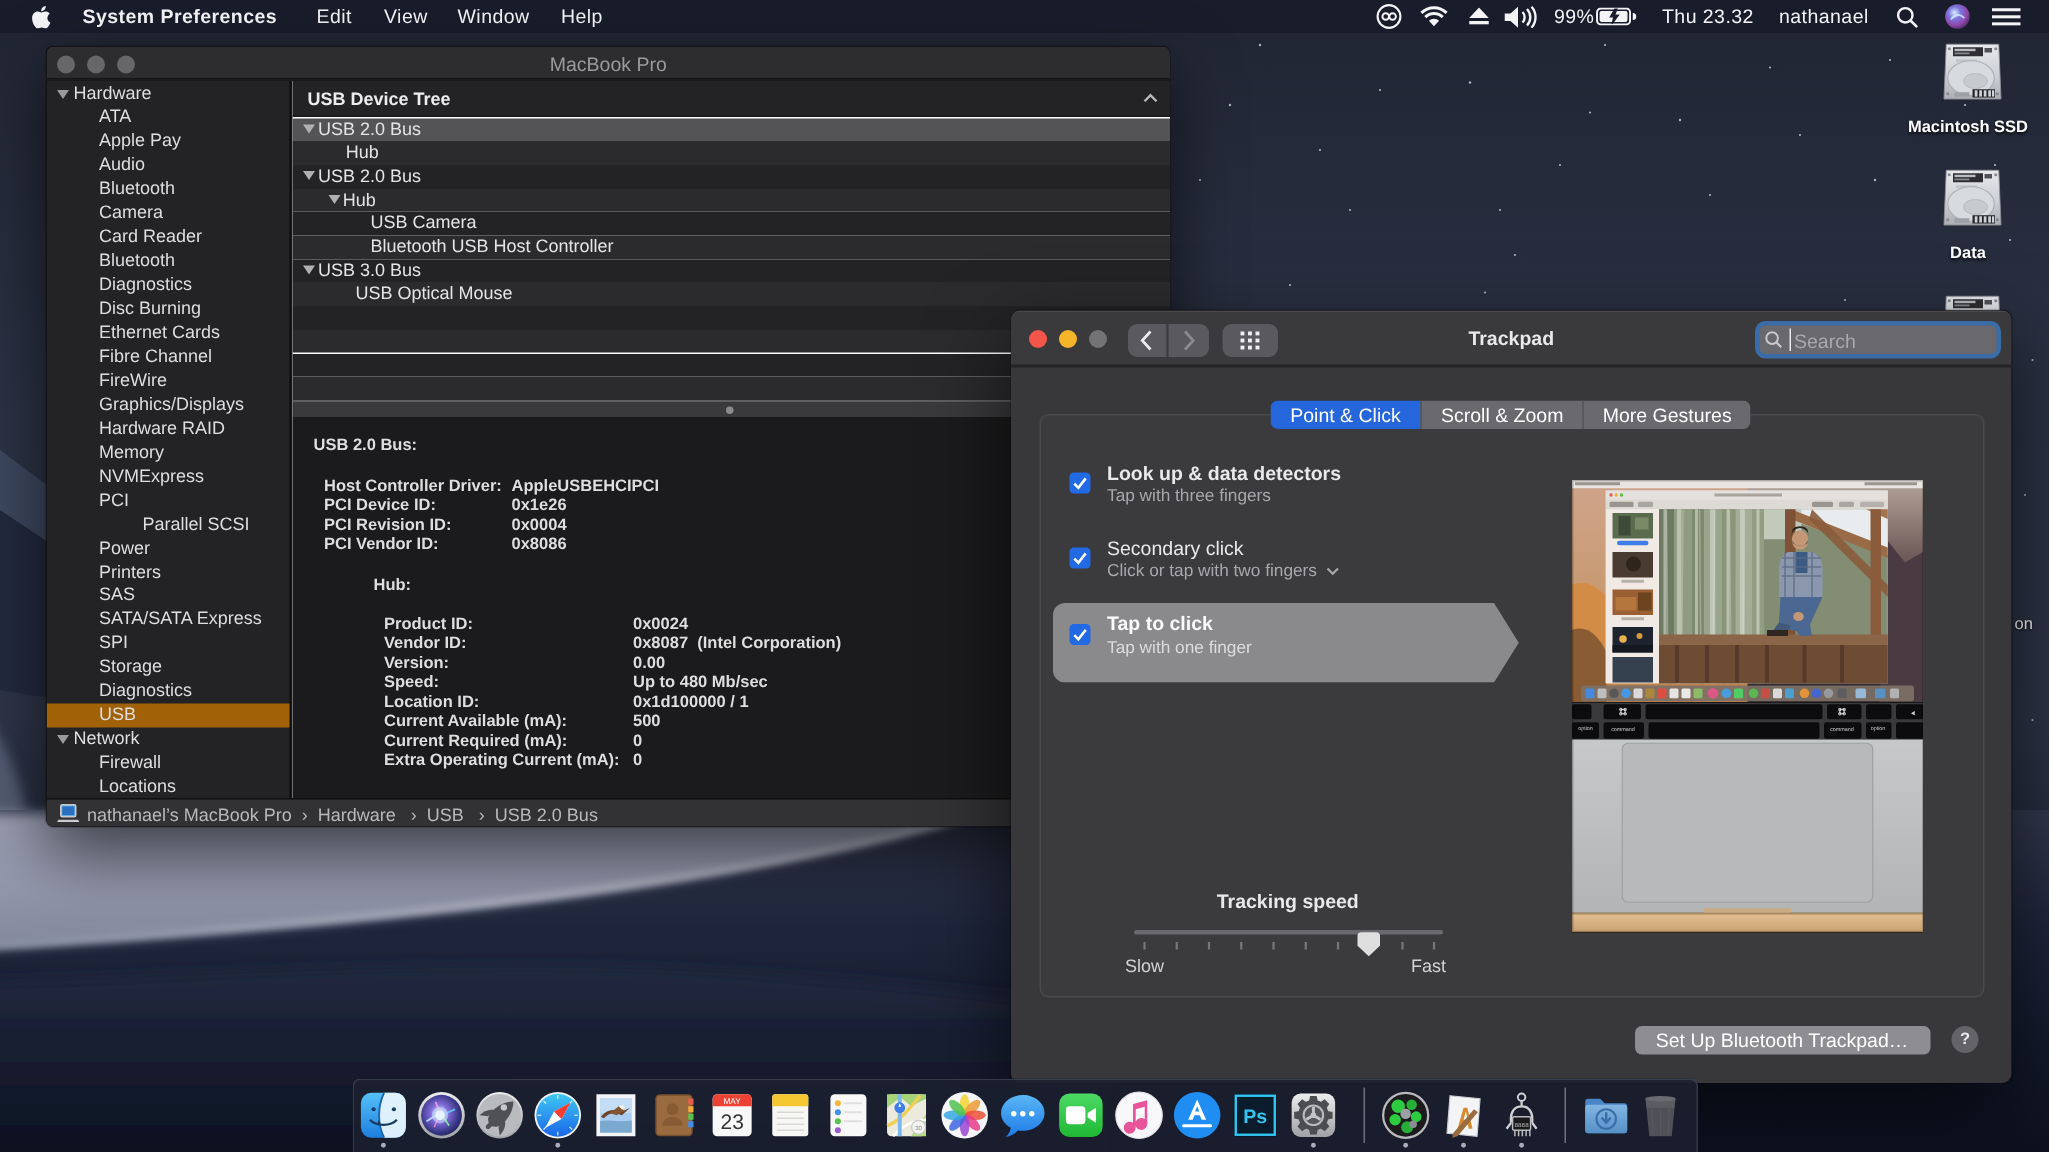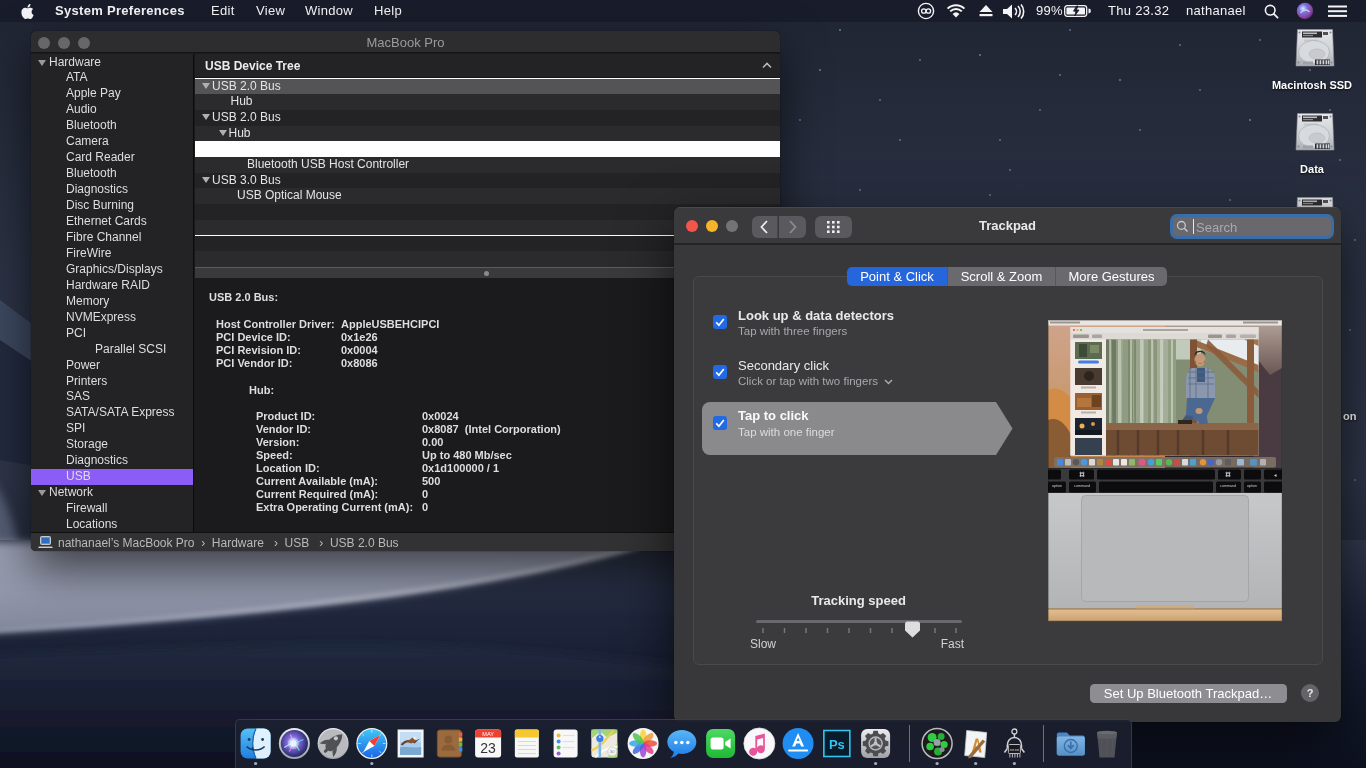--- a/index.html
+++ b/index.html
@@ -196,21 +196,21 @@
       <circle cx="4.5" cy="34.5" r="1" fill="#85888d"></circle>
         <circle cx="37.5" cy="34.5" r="1" fill="#85888d"></circle>
     </g>
   </defs>
   <use href="#drive" x="4" y="0"></use>
   <use href="#drive" x="4" y="84"></use>
   <use href="#drive" x="4" y="168"></use>
 </svg>
 <div class="abs" style="left:1240px;top:79px;width:144px;text-align:center;color:#fff;font-size:11px;font-weight:bold;text-shadow:0 1px 2px rgba(0,0,0,.8);">Macintosh SSD</div>
 <div class="abs" style="left:1240px;top:163px;width:144px;text-align:center;color:#fff;font-size:11px;font-weight:bold;text-shadow:0 1px 2px rgba(0,0,0,.8);">Data</div>
-<div class="abs" style="left:1343px;top:410px;color:#fff;font-size:11px;font-weight:bold;text-shadow:0 1px 2px rgba(0,0,0,.8);">on</div>
+<div class="abs" style="left:1343px;top:410px;color:#fff;font-size:11px;font-weight:normal;text-shadow:0 1px 2px rgba(0,0,0,.8);">on</div>
 
 <div class="abs" id="sysinfo" style="left:31px;top:31px;width:749px;height:520px;background:#1a1a1c;border-radius:5px;box-shadow:0 18px 45px rgba(0,0,0,.6),0 0 1px rgba(0,0,0,.9);overflow:hidden;">
 
   <div class="abs" style="left:0;top:0;width:749px;height:22px;background:#2d2d2f;border-bottom:1px solid #151515;">
     <div class="abs" style="left:7px;top:5.5px;width:12px;height:12px;border-radius:50%;background:#676769;"></div>
     <div class="abs" style="left:27px;top:5.5px;width:12px;height:12px;border-radius:50%;background:#676769;"></div>
     <div class="abs" style="left:47px;top:5.5px;width:12px;height:12px;border-radius:50%;background:#676769;"></div>
     <div class="abs" style="left:0;top:4px;width:749px;text-align:center;color:#9b9b9d;font-size:13px;">MacBook Pro</div>
   </div>
 
@@ -234,37 +234,38 @@
     <div class="abs" style="left:0;top:255.70px;width:163px;height:15.95px;line-height:15.95px;white-space:nowrap;"><span style="padding-left:35px;">NVMExpress</span></div>
     <div class="abs" style="left:0;top:271.65px;width:163px;height:15.95px;line-height:15.95px;white-space:nowrap;"><span style="padding-left:35px;">PCI</span></div>
     <div class="abs" style="left:0;top:287.60px;width:163px;height:15.95px;line-height:15.95px;white-space:nowrap;margin-left:29px;"><span style="padding-left:35px;">Parallel SCSI</span></div>
     <div class="abs" style="left:0;top:303.55px;width:163px;height:15.95px;line-height:15.95px;white-space:nowrap;"><span style="padding-left:35px;">Power</span></div>
     <div class="abs" style="left:0;top:319.50px;width:163px;height:15.95px;line-height:15.95px;white-space:nowrap;"><span style="padding-left:35px;">Printers</span></div>
     <div class="abs" style="left:0;top:335.45px;width:163px;height:15.95px;line-height:15.95px;white-space:nowrap;"><span style="padding-left:35px;">SAS</span></div>
     <div class="abs" style="left:0;top:351.40px;width:163px;height:15.95px;line-height:15.95px;white-space:nowrap;"><span style="padding-left:35px;">SATA/SATA Express</span></div>
     <div class="abs" style="left:0;top:367.35px;width:163px;height:15.95px;line-height:15.95px;white-space:nowrap;"><span style="padding-left:35px;">SPI</span></div>
     <div class="abs" style="left:0;top:383.30px;width:163px;height:15.95px;line-height:15.95px;white-space:nowrap;"><span style="padding-left:35px;">Storage</span></div>
     <div class="abs" style="left:0;top:399.25px;width:163px;height:15.95px;line-height:15.95px;white-space:nowrap;"><span style="padding-left:35px;">Diagnostics</span></div>
-    <div class="abs" style="left:0;top:415.20px;width:163px;height:15.95px;line-height:15.95px;background:#8b5cf6;white-space:nowrap;"><span style="padding-left:35px;">USB</span></div>
+    <div class="abs" style="left:0;top:415.20px;width:163px;height:15.95px;line-height:15.95px;background:#a16207;white-space:nowrap;"><span style="padding-left:35px;">USB</span></div>
     <div class="abs" style="left:0;top:431.15px;width:163px;height:15.95px;line-height:15.95px;white-space:nowrap;"><span style="padding-left:7px;"><span style="display:inline-block;width:0;height:0;border-left:4.5px solid transparent;border-right:4.5px solid transparent;border-top:6px solid #9a9a9c;margin-right:3px;"></span>Network</span></div>
     <div class="abs" style="left:0;top:447.10px;width:163px;height:15.95px;line-height:15.95px;white-space:nowrap;"><span style="padding-left:35px;">Firewall</span></div>
     <div class="abs" style="left:0;top:463.05px;width:163px;height:15.95px;line-height:15.95px;white-space:nowrap;"><span style="padding-left:35px;">Locations</span></div>
   </div>
 
   <div class="abs" id="treepanel" style="left:164px;top:23px;width:585px;height:478px;background:#ffffff;overflow:hidden;">
     <div class="abs" style="left:0;top:0;width:585px;height:24px;background:#232325;border-bottom:1px solid #161618;">
         <span style="position:absolute;left:10px;top:5px;font-weight:bold;font-size:12px;color:#ececee;">USB Device Tree</span>
         <svg style="position:absolute;right:8px;top:8px" width="10" height="7" viewBox="0 0 10 7">
           <path d="M1,5.5 L5,1.5 L9,5.5" stroke="#b9b9bb" stroke-width="1.6" fill="none"></path>
         </svg>
       </div>
     <div class="abs" style="left:0;top:24.50px;width:585px;height:15.7px;line-height:15.7px;background:#545456;font-size:12px;color:#e4e4e6;white-space:nowrap;"><span style="padding-left:7.0px;"><span style="display:inline-block;width:0;height:0;border-left:4.5px solid transparent;border-right:4.5px solid transparent;border-top:6px solid #b0b0b2;margin-right:2px;vertical-align:1px;"></span>USB 2.0 Bus</span></div>
     <div class="abs" style="left:0;top:40.20px;width:585px;height:15.7px;line-height:15.7px;background:#2b2b2d;font-size:12px;color:#e4e4e6;white-space:nowrap;"><span style="padding-left:35.5px;">Hub</span></div>
     <div class="abs" style="left:0;top:55.90px;width:585px;height:15.7px;line-height:15.7px;background:#232325;font-size:12px;color:#e4e4e6;white-space:nowrap;"><span style="padding-left:7.0px;"><span style="display:inline-block;width:0;height:0;border-left:4.5px solid transparent;border-right:4.5px solid transparent;border-top:6px solid #b0b0b2;margin-right:2px;vertical-align:1px;"></span>USB 2.0 Bus</span></div>
     <div class="abs" style="left:0;top:71.60px;width:585px;height:15.7px;line-height:15.7px;background:#2b2b2d;font-size:12px;color:#e4e4e6;white-space:nowrap;"><span style="padding-left:23.5px;"><span style="display:inline-block;width:0;height:0;border-left:4.5px solid transparent;border-right:4.5px solid transparent;border-top:6px solid #b0b0b2;margin-right:2px;vertical-align:1px;"></span>Hub</span></div>
+    <div class="abs" style="left:0;top:87.30px;width:585px;height:15.7px;line-height:15.7px;background:#232325;font-size:12px;color:#e4e4e6;white-space:nowrap;"><span style="padding-left:52.0px;">USB Camera</span></div>
     <div class="abs" style="left:0;top:103.00px;width:585px;height:15.7px;line-height:15.7px;background:#2b2b2d;font-size:12px;color:#e4e4e6;white-space:nowrap;"><span style="padding-left:52.0px;">Bluetooth USB Host Controller</span></div>
     <div class="abs" style="left:0;top:118.70px;width:585px;height:15.7px;line-height:15.7px;background:#232325;font-size:12px;color:#e4e4e6;white-space:nowrap;"><span style="padding-left:7.0px;"><span style="display:inline-block;width:0;height:0;border-left:4.5px solid transparent;border-right:4.5px solid transparent;border-top:6px solid #b0b0b2;margin-right:2px;vertical-align:1px;"></span>USB 3.0 Bus</span></div>
     <div class="abs" style="left:0;top:134.40px;width:585px;height:15.7px;line-height:15.7px;background:#2b2b2d;font-size:12px;color:#e4e4e6;white-space:nowrap;"><span style="padding-left:42px;">USB Optical Mouse</span></div>
     <div class="abs" style="left:0;top:150.10px;width:585px;height:15.7px;line-height:15.7px;background:#232325;font-size:12px;color:#e4e4e6;white-space:nowrap;"></div>
     <div class="abs" style="left:0;top:165.80px;width:585px;height:15.7px;line-height:15.7px;background:#2b2b2d;font-size:12px;color:#e4e4e6;white-space:nowrap;"></div>
     <div class="abs" style="left:0;top:181.50px;width:585px;height:15.7px;line-height:15.7px;background:#232325;font-size:12px;color:#e4e4e6;white-space:nowrap;"></div>
     <div class="abs" style="left:0;top:197.20px;width:585px;height:15.7px;line-height:15.7px;background:#2b2b2d;font-size:12px;color:#e4e4e6;white-space:nowrap;"></div>
     <div class="abs" style="left:0;top:212.9px;width:585px;height:11px;background:#3a3a3c;border-top:1.5px solid #5c5c5e;">
         <div style="position:absolute;left:289px;top:3px;width:5px;height:5px;border-radius:50%;background:#8b8b8d;"></div>
       </div>

